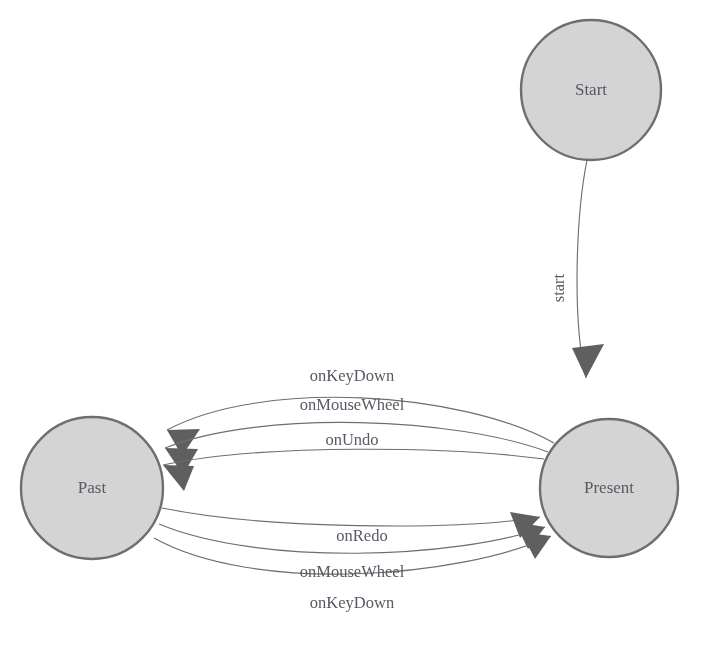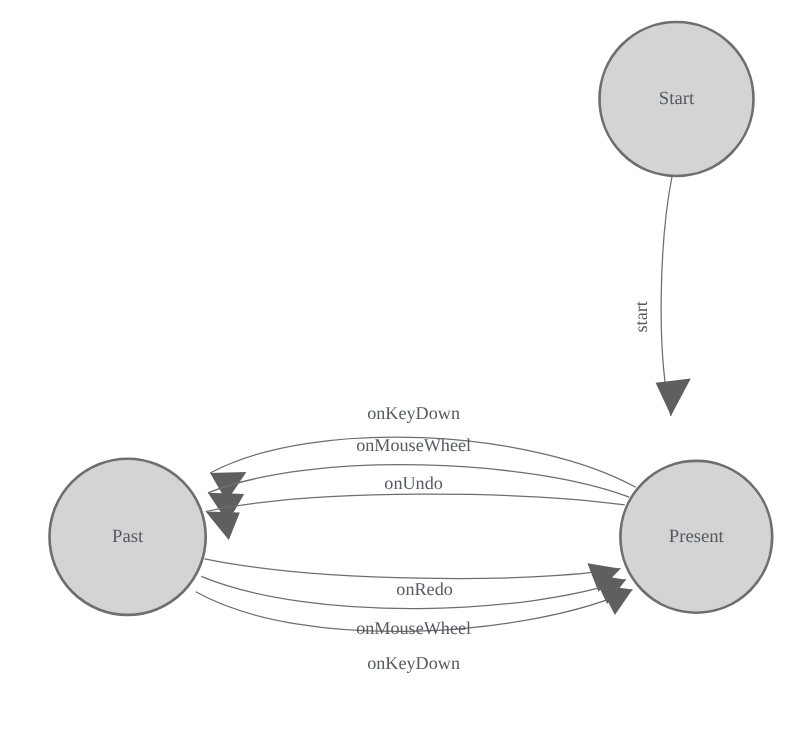--- a/index.html
+++ b/index.html
@@ -11,21 +11,20 @@
   body {
     width: 721px;
     height: 670px;
     overflow: hidden;
     font-family: "Liberation Serif", "DejaVu Serif", serif;
   }
   #diagram-root {
     position: relative;
     width: 659px;
     height: 670px;
-    padding-left: 24px;
   }
   svg#state-diagram {
     display: block;
     width: 721px;
     height: 670px;
   }
   .node-shape {
     fill: #d4d4d4;
     stroke: #6e6e6e;
     stroke-width: 2.4;

